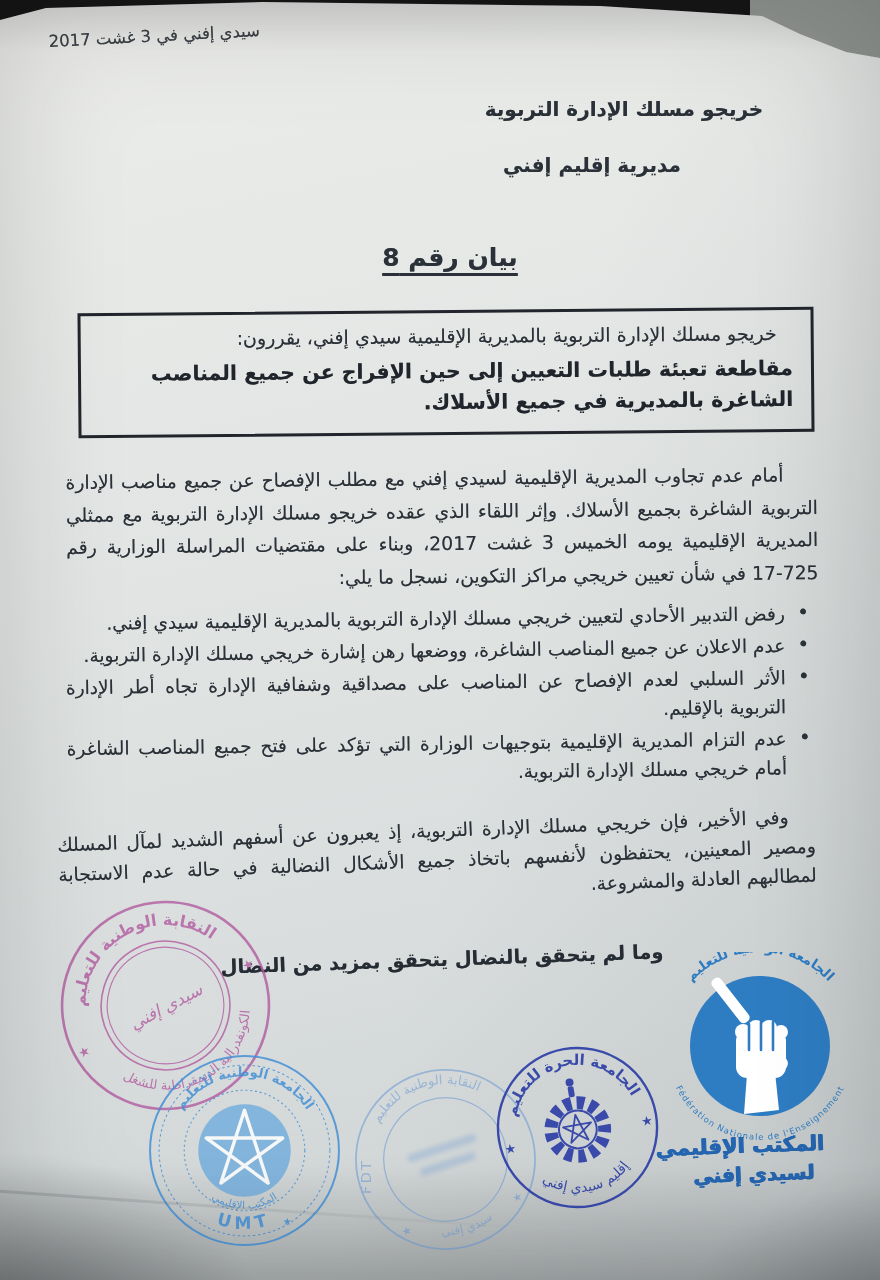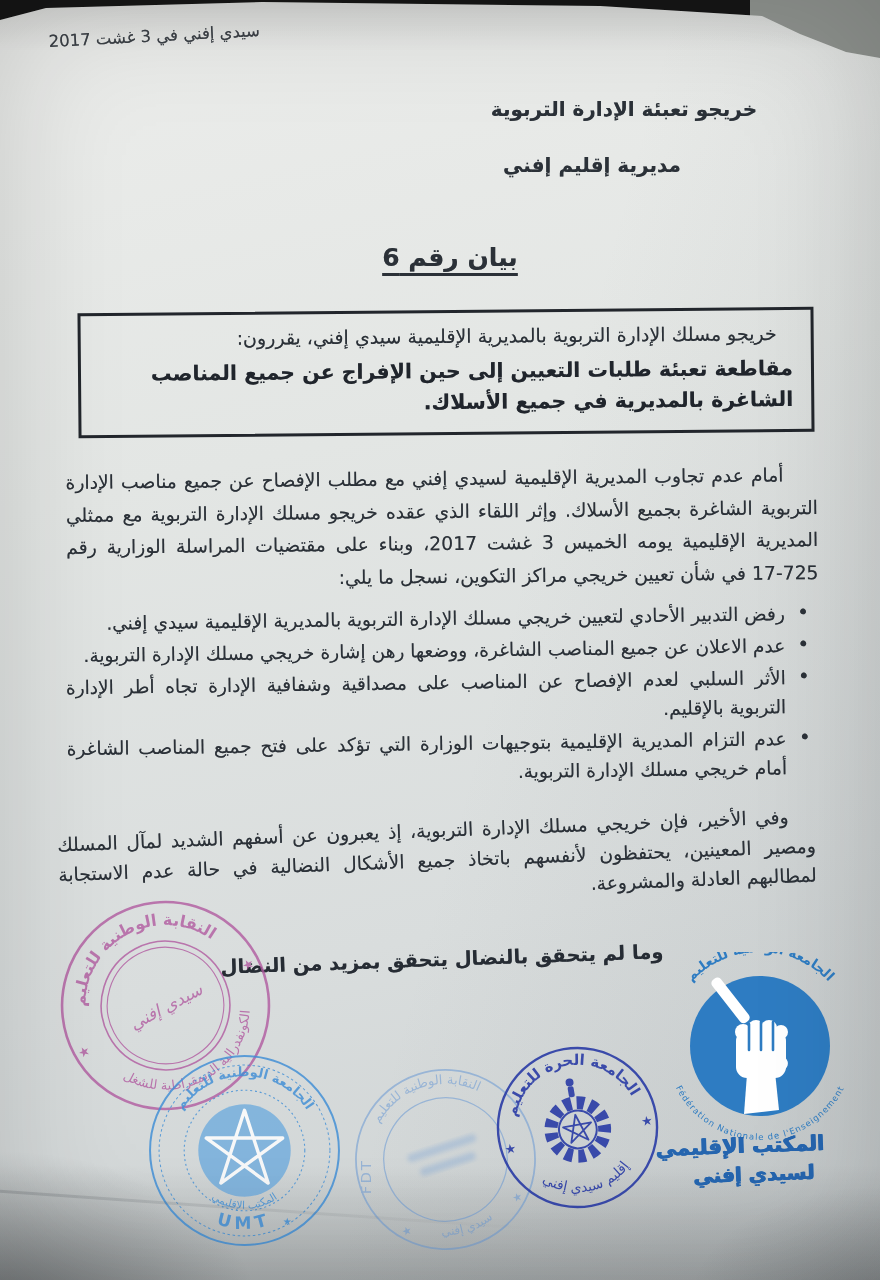--- a/index.html
+++ b/index.html
@@ -52,23 +52,23 @@
 </style>
 </head>
 <body>
 
 <div class="photo">
   <div class="bg-gray"></div>
 
   <div class="paper">
 
     <div class="txt date">سيدي إفني في 3 غشت 2017</div>
-    <div class="txt hdr1">خريجو تعبئة الإدارة التربوية</div>
+    <div class="txt hdr1">خريجو مسلك الإدارة التربوية</div>
     <div class="txt hdr2">مديرية إقليم إفني</div>
-    <div class="txt title">بيان رقم 6</div>
+    <div class="txt title">بيان رقم 8</div>
 
     <div class="txt dbox">
       <div class="intro">خريجو مسلك الإدارة التربوية بالمديرية الإقليمية سيدي إفني، يقررون:</div>
       <div class="decision">مقاطعة تعبئة طلبات التعيين إلى حين الإفراج عن جميع المناصب الشاغرة بالمديرية في جميع الأسلاك.</div>
     </div>
 
     <div class="txt bodypar">أمام عدم تجاوب المديرية الإقليمية لسيدي إفني مع مطلب الإفصاح عن جميع مناصب الإدارة التربوية الشاغرة بجميع الأسلاك. وإثر اللقاء الذي عقده خريجو مسلك الإدارة التربوية مع ممثلي المديرية الإقليمية يومه الخميس 3 غشت 2017، وبناء على مقتضيات المراسلة الوزارية رقم 725-17 في شأن تعيين خريجي مراكز التكوين، نسجل ما يلي:</div>
 
     <ul class="txt bullets">
       <li>رفض التدبير الأحادي لتعيين خريجي مسلك الإدارة التربوية بالمديرية الإقليمية سيدي إفني.</li>

